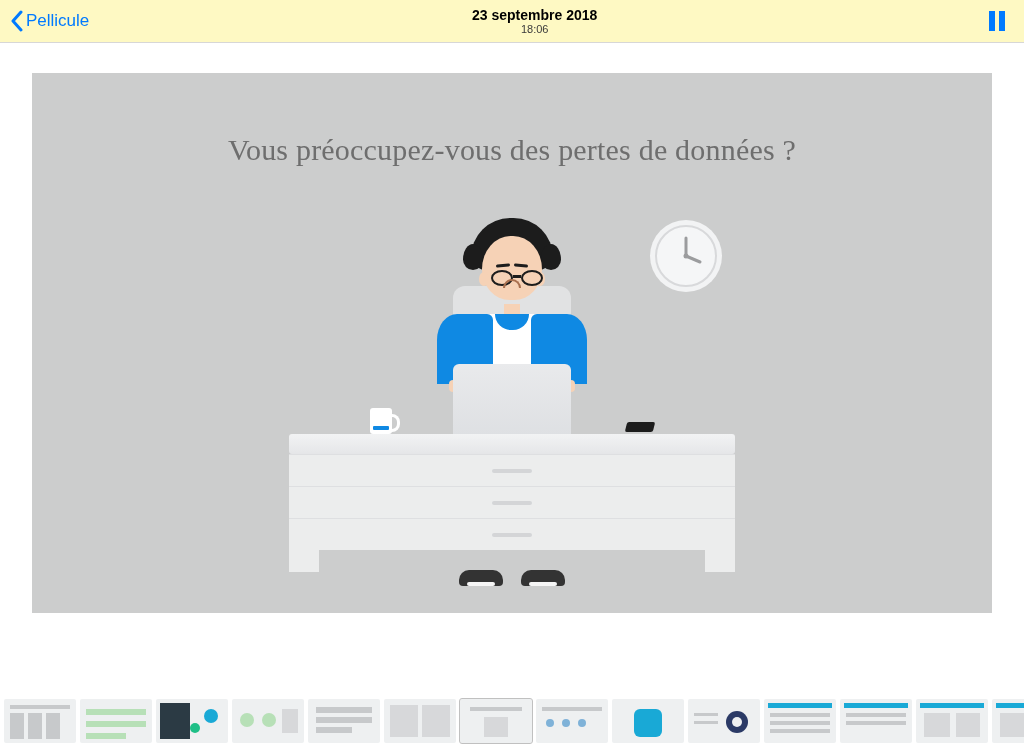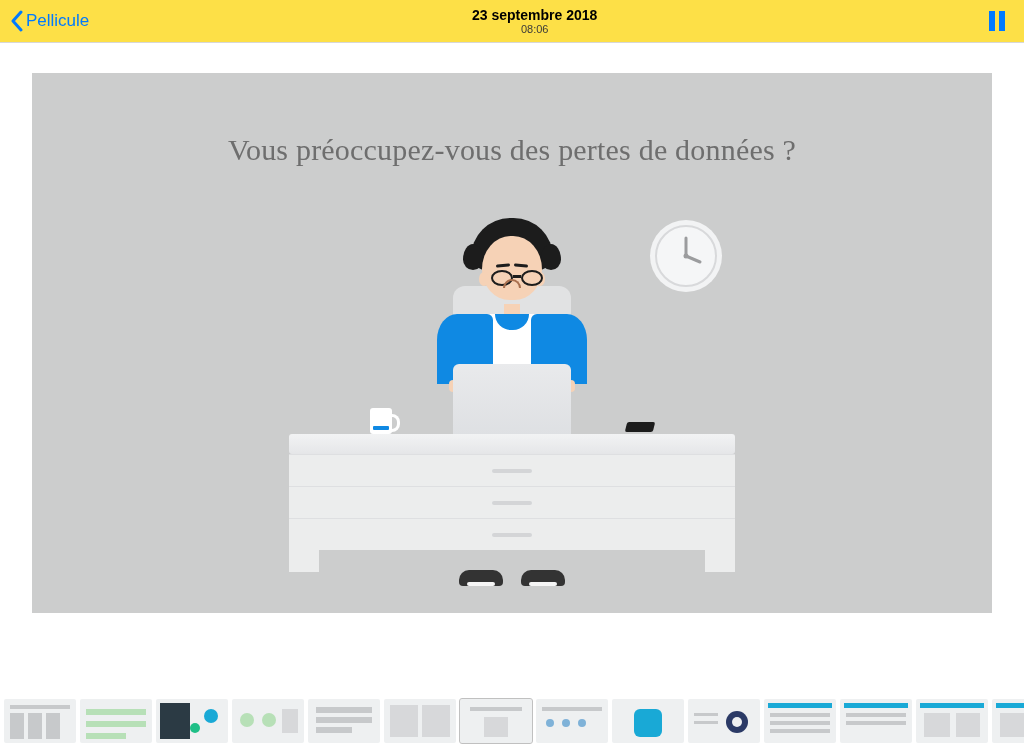--- a/index.html
+++ b/index.html
@@ -6,21 +6,21 @@
   html, body { width: 1024px; height: 749px; font-family: -apple-system, "Helvetica Neue", Arial, sans-serif; background: #fff; overflow: hidden; }
 
   
   .header {
     height: 43px;
     display: flex;
     align-items: center;
     justify-content: space-between;
     padding: 16px 10px;
     border-bottom: 1px solid #d7d7d7;
-    background: #fde047;
+    background: #fef9c3;
   }
   .back-btn { display: flex; align-items: center; color: #007aff; font-size: 17px; cursor: pointer; }
   .back-chevron { width: 13px; height: 22px; margin-right: 3px; }
   .title-block { text-align: center; color: #000; }
   .title-date { font-size: 14px; font-weight: 600; }
   .title-time { font-size: 11px; color: #3a3a3a; margin-top: 0; }
   .pause-btn { width: 34px; height: 34px; display:flex; align-items:center; justify-content:center; cursor:pointer; }
 
   
   .viewer { width: 1024px; height: 650px; background: #fff; display:flex; align-items:flex-start; justify-content:center; padding-top: 30px; }
@@ -97,21 +97,21 @@
 
 <div class="header">
   <div class="back-btn">
     <svg class="back-chevron" viewBox="0 0 13 22">
       <polyline points="11,2 3,11 11,20" fill="none" stroke="#007aff" stroke-width="3" stroke-linecap="round" stroke-linejoin="round"></polyline>
     </svg>
     <span>Pellicule</span>
   </div>
   <div class="title-block">
     <div class="title-date">23 septembre 2018</div>
-    <div class="title-time">08:06</div>
+    <div class="title-time">18:06</div>
   </div>
   <div class="pause-btn">
     <svg width="20" height="24" viewBox="0 0 20 24">
       <rect x="2" y="2" width="6" height="20" fill="#007aff"></rect>
       <rect x="12" y="2" width="6" height="20" fill="#007aff"></rect>
     </svg>
   </div>
 </div>
 
 <div class="viewer">

